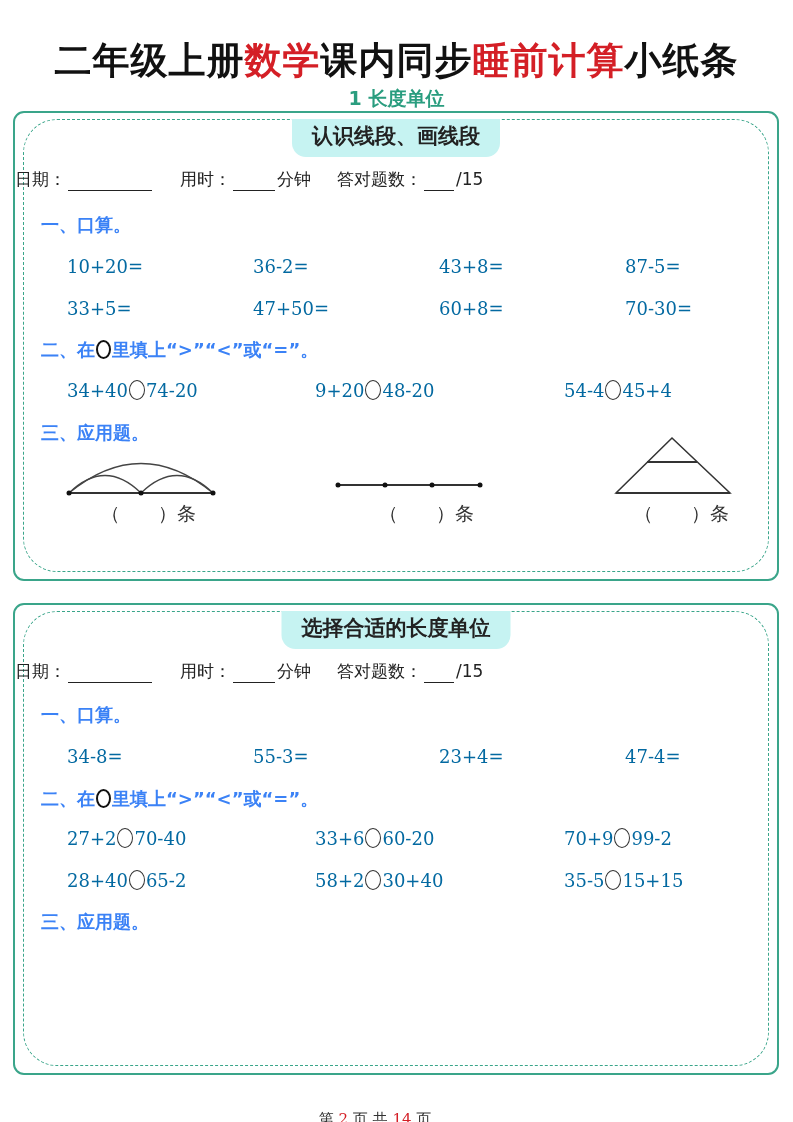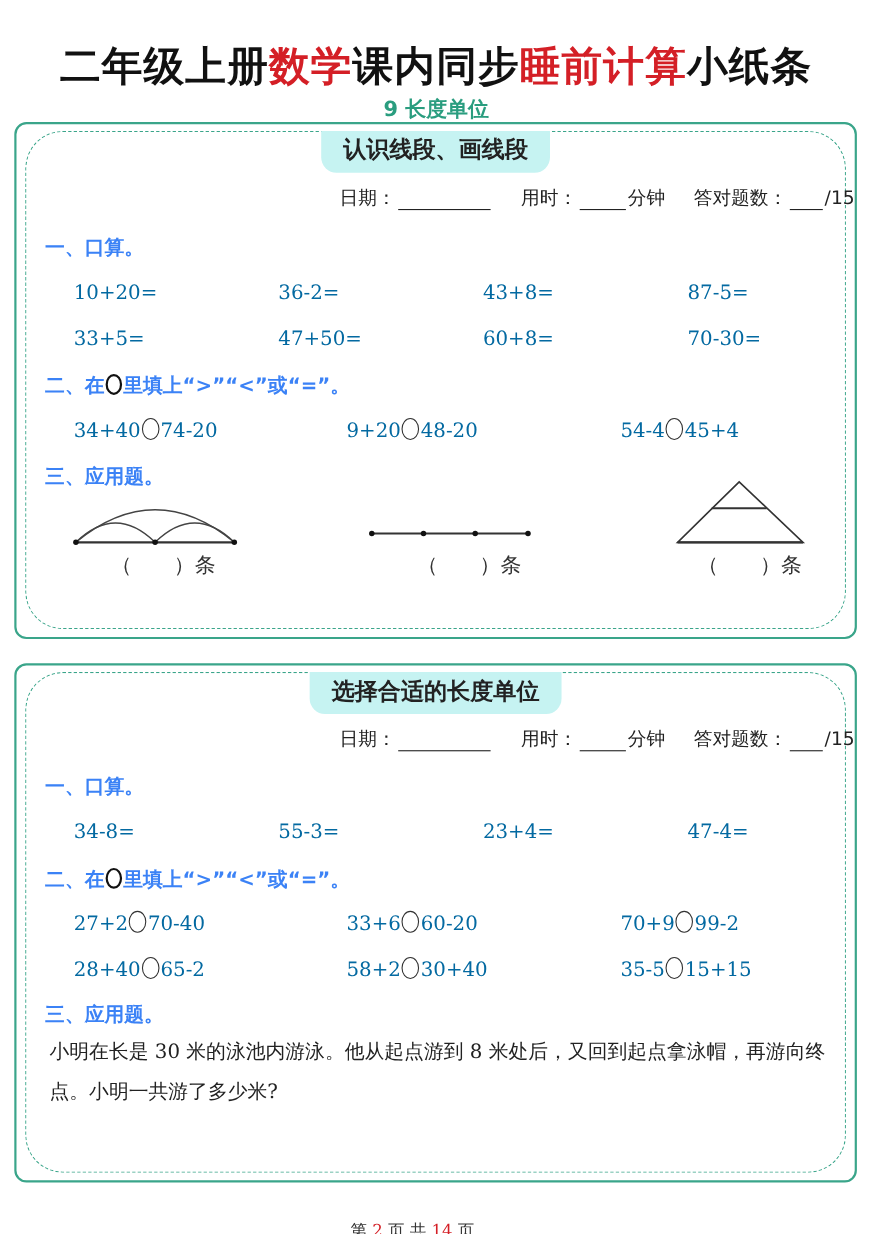--- a/index.html
+++ b/index.html
@@ -13,21 +13,21 @@
               font-family: "DejaVu Sans", sans-serif; font-weight: bold; font-size: 19px; color: #2a9d7f; }
   .card { position: absolute; left: 13px; width: 766px; border: 2px solid #3aa58a;
           border-radius: 11px; box-sizing: border-box; }
   .card .inner { position: absolute; left: 8px; right: 8px; top: 6px; bottom: 7px;
                  border: 1.5px dashed #3aa58a; border-radius: 34px; }
   .card1 { top: 111px; height: 470px; }
   .card2 { top: 603px; height: 472px; }
   .tab { position: absolute; top: 6px; left: 50%; transform: translateX(-50%);
          background: #c6f3f2; border-radius: 0 0 14px 14px; padding: 3px 20px 7px 20px;
          font-family: "DejaVu Sans", sans-serif; font-size: 21px; font-weight: bold; color: #222; white-space: nowrap; }
-  .meta { position: absolute; top: 55px; left: 0; width: 100%; text-align: right;
+  .meta { position: absolute; top: 55px; left: 0; width: 100%; text-align: left;
           font-size: 17px; color: #222; white-space: nowrap; }
   .meta .blank { display: inline-block; border-bottom: 1.5px solid #222; vertical-align: bottom; height: 17px; margin: 0 2px; }
   .meta .gap { display: inline-block; width: 26px; }
   .sec { position: absolute; left: 26px; font-family: "DejaVu Sans", sans-serif;
          font-weight: bold; font-size: 18px; color: #3b82f6; white-space: nowrap; }
   .prob { position: absolute; font-size: 18px; color: #0369a1; white-space: nowrap; }
   .circ { display: inline-block; width: 16px; height: 20px; border: 1.5px solid #333;
           border-radius: 50%; vertical-align: -3px; box-sizing: border-box; margin: 0 1px; }
   .circ-t { display: inline-block; width: 15px; height: 19px; border: 2px solid #111;
             border-radius: 50%; vertical-align: -3px; box-sizing: border-box; margin: 0 1px; }
@@ -35,21 +35,21 @@
   .ans { position: absolute; font-size: 19px; color: #333; white-space: nowrap; }
   .word { position: absolute; left: 56px; width: 700px; font-size: 18px; line-height: 36px; color: #222; }
   .footer { position: absolute; top: 1090px; left: 0; width: 750px; text-align: center;
             font-size: 15px; color: #333; margin-top: 20px; }
   .footer .num { color: #d41f26; }
 </style>
 </head>
 <body>
 
 <div class="main-title"><span>二年级上册</span><span class="red">数学</span><span>课内同步</span><span class="red">睡前计算</span><span>小纸条</span></div>
-<div class="subtitle">9 长度单位</div>
+<div class="subtitle">1 长度单位</div>
 
 <div class="card card1">
   <div class="inner"></div>
   <div class="tab">认识线段、画线段</div>
   <div class="meta">
     <span>日期：</span><span class="blank" style="width:84px"></span><span class="gap"></span><span>用时：</span><span class="blank" style="width:42px"></span><span>分钟</span><span class="gap"></span><span>答对题数：</span><span class="blank" style="width:30px"></span><span style="font-family:'DejaVu Sans',sans-serif">/15</span>
   </div>
 
   <div class="sec" style="top:100px">一、口算。</div>
   <div class="prob" style="top:143px;left:52px">10+20=</div>
@@ -111,16 +111,15 @@
 
   <div class="sec" style="top:182px"><span>二、在</span><span class="circ-t"></span><span>里填上“&gt;”“&lt;”或“=”。</span></div>
   <div class="prob" style="top:223px;left:52px"><span>27+2</span><span class="circ"></span><span>70-40</span></div>
   <div class="prob" style="top:223px;left:300px"><span>33+6</span><span class="circ"></span><span>60-20</span></div>
   <div class="prob" style="top:223px;left:549px"><span>70+9</span><span class="circ"></span><span>99-2</span></div>
   <div class="prob" style="top:265px;left:52px"><span>28+40</span><span class="circ"></span><span>65-2</span></div>
   <div class="prob" style="top:265px;left:300px"><span>58+2</span><span class="circ"></span><span>30+40</span></div>
   <div class="prob" style="top:265px;left:549px"><span>35-5</span><span class="circ"></span><span>15+15</span></div>
 
   <div class="sec" style="top:305px">三、应用题。</div>
-  <div class="word" style="top:334px;left:30px;width:715px">小明在长是 30 米的泳池内游泳。他从起点游到 8 米处后，又回到起点拿泳帽，再游向终点。小明一共游了多少米?</div>
 </div>
 
 <div class="footer"><span>第 </span><span class="num">2</span><span> 页 共 </span><span class="num">14</span><span> 页</span></div>
 
 </body></html>

